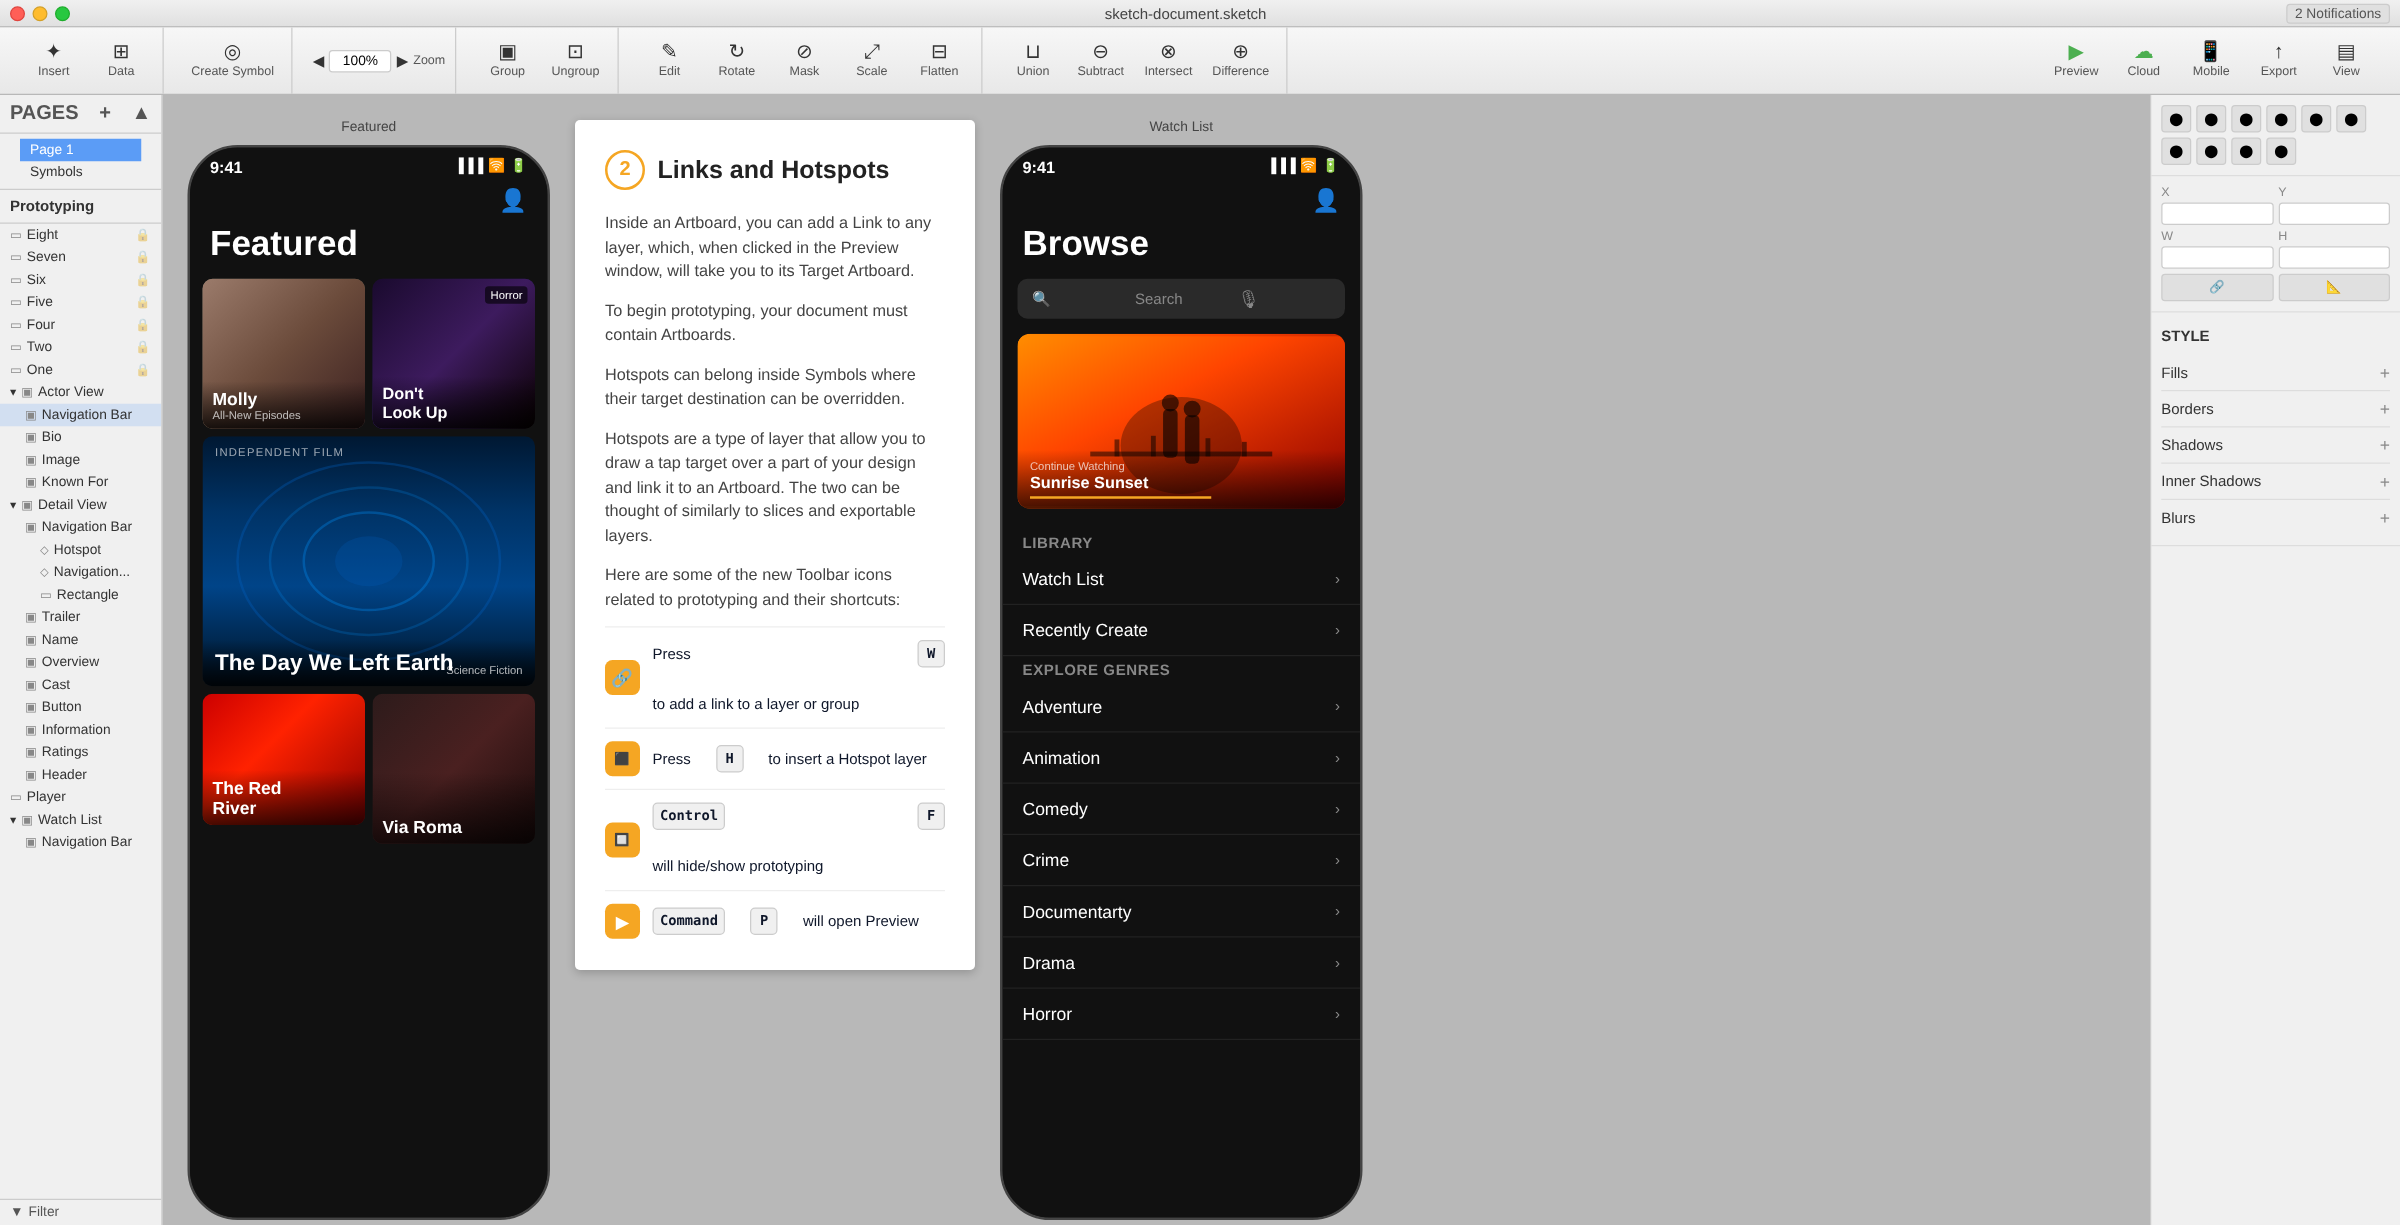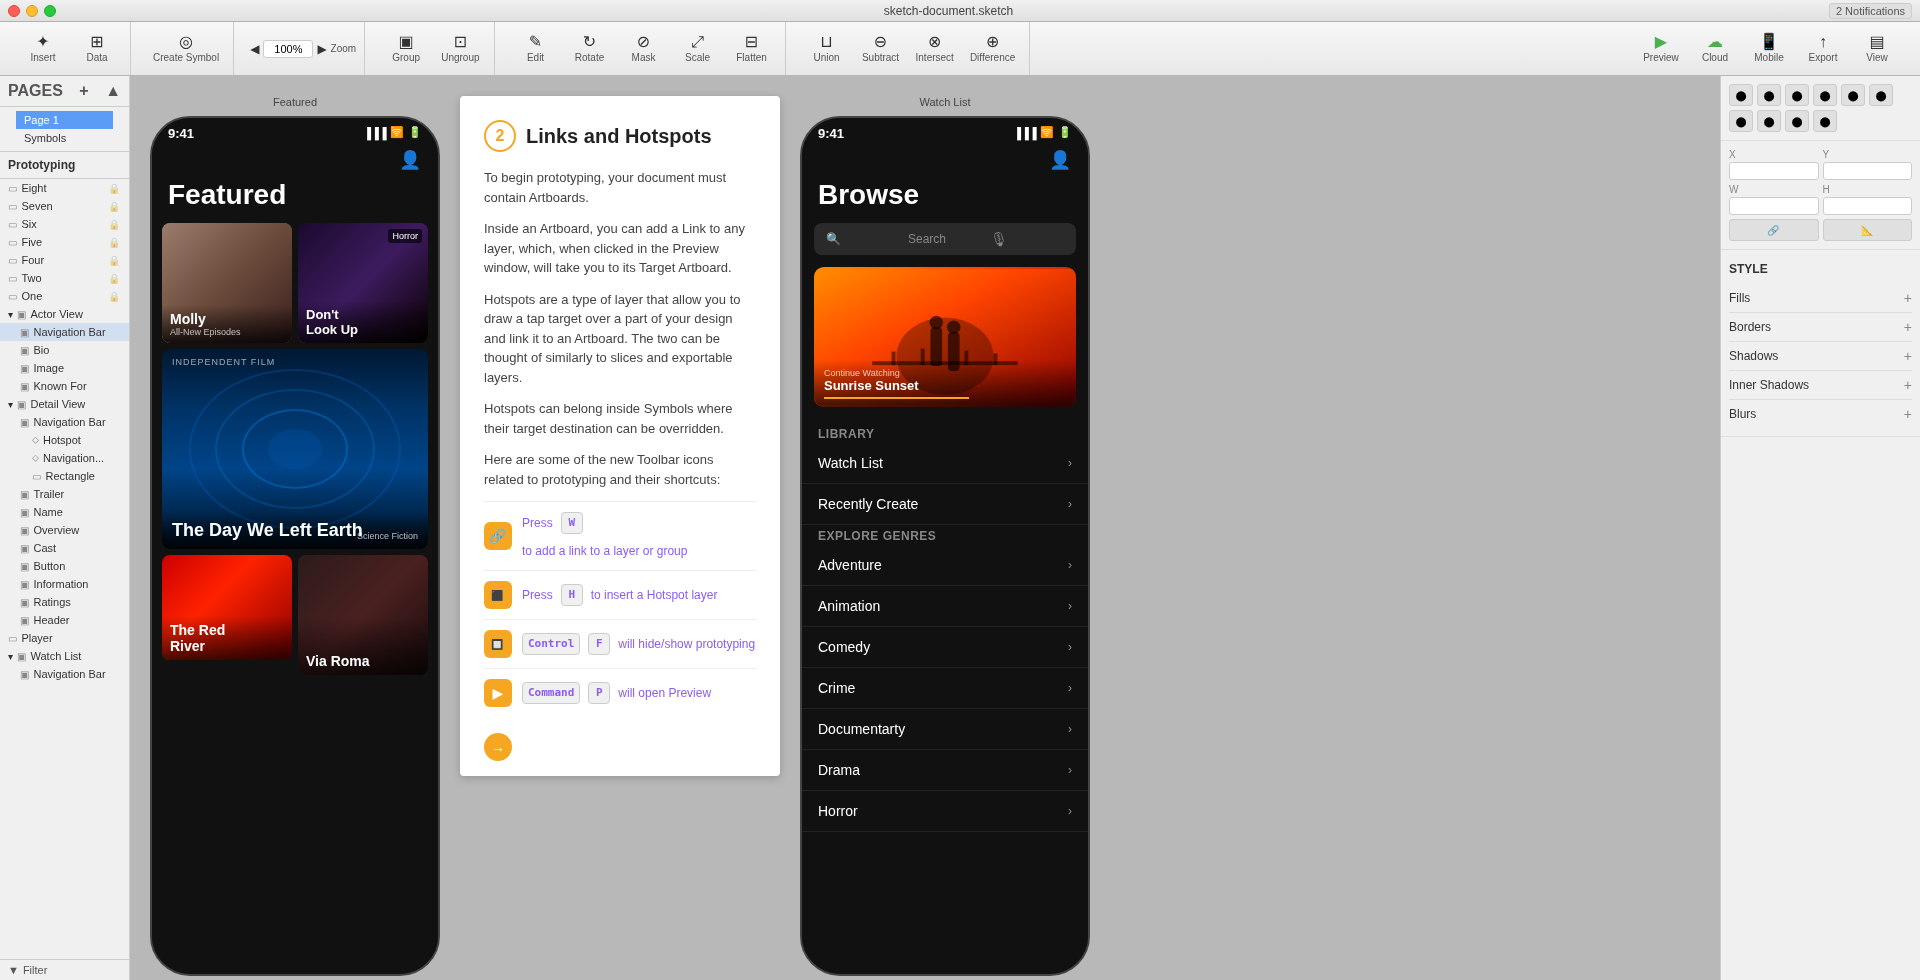--- a/index.html
+++ b/index.html
@@ -148,21 +148,21 @@
     .content-panel-header { display: flex; align-items: center; gap: 10px; margin-bottom: 16px; }
     .step-badge { width: 32px; height: 32px; border-radius: 50%; border: 2px solid #F5A623; color: #F5A623; display: flex; align-items: center; justify-content: center; font-size: 16px; font-weight: 700; flex-shrink: 0; }
     .content-panel h2 { font-size: 20px; font-weight: 600; color: #222; }
     .content-panel p { margin-bottom: 12px; font-size: 13px; color: #444; }
     .shortcut-row { display: flex; align-items: center; gap: 10px; padding: 10px 0; border-top: 1px solid #eee; }
     .shortcut-icon { width: 28px; height: 28px; border-radius: 6px; display: flex; align-items: center; justify-content: center; font-size: 14px; flex-shrink: 0; }
     .shortcut-icon.link { background: #F5A623; }
     .shortcut-icon.hotspot { background: #F5A623; }
     .shortcut-icon.hide { background: #F5A623; }
     .shortcut-icon.preview { background: #F5A623; }
-    .shortcut-text { font-size: 12px; color: #8b5cf6; display: flex; align-items: center; gap: 8px; flex-wrap: wrap; }
+    .shortcut-text { font-size: 12px; color: #0f172a; display: flex; align-items: center; gap: 20px; flex-wrap: wrap; justify-content: space-between; }
     .key-badge { display: inline-flex; align-items: center; justify-content: center; min-width: 22px; height: 22px; padding: 0 5px; background: #f0f0f0; border: 1px solid #ccc; border-radius: 4px; font-size: 11px; font-family: monospace; font-weight: 600; }
     .arrow-cta { display: flex; align-items: center; gap: 8px; margin-top: 16px; font-size: 13px; color: #333; }
     .arrow-btn { width: 28px; height: 28px; background: #F5A623; border-radius: 50%; display: flex; align-items: center; justify-content: center; color: white; font-size: 14px; }
 
     
     .browse-screen { background: #111; }
     .browse-header { padding: 4px 16px 8px; display: flex; justify-content: space-between; align-items: center; }
     .browse-title { font-size: 28px; font-weight: 700; color: white; padding: 0 16px 12px; }
     .search-box { margin: 0 12px 12px; background: #2a2a2a; border-radius: 8px; padding: 8px 12px; display: flex; align-items: center; gap: 8px; }
     .search-box span { color: #888; font-size: 12px; flex: 1; }
@@ -541,24 +541,24 @@
       </div>
     </div>
 
     <div class="content-panel">
       <div class="content-panel-header">
         <div class="step-badge">
           <span>2</span>
         </div>
         <h2>Links and Hotspots</h2>
       </div>
+      <p>Inside an Artboard, you can add a Link to any layer, which, when clicked in the Preview window, will take you to its Target Artboard.</p>
       <p>To begin prototyping, your document must contain Artboards.</p>
-      <p>Inside an Artboard, you can add a Link to any layer, which, when clicked in the Preview window, will take you to its Target Artboard.</p>
+      <p>Hotspots can belong inside Symbols where their target destination can be overridden.</p>
       <p>Hotspots are a type of layer that allow you to draw a tap target over a part of your design and link it to an Artboard. The two can be thought of similarly to slices and exportable layers.</p>
-      <p>Hotspots can belong inside Symbols where their target destination can be overridden.</p>
       <p>Here are some of the new Toolbar icons related to prototyping and their shortcuts:</p>
 
       <div class="shortcut-row">
         <div class="shortcut-icon link" style="background:#F5A623;color:white;">🔗</div>
         <div class="shortcut-text">
           <span>Press</span>
           <span class="key-badge">W</span>
           <span>to add a link to a layer or group</span>
         </div>
       </div>

